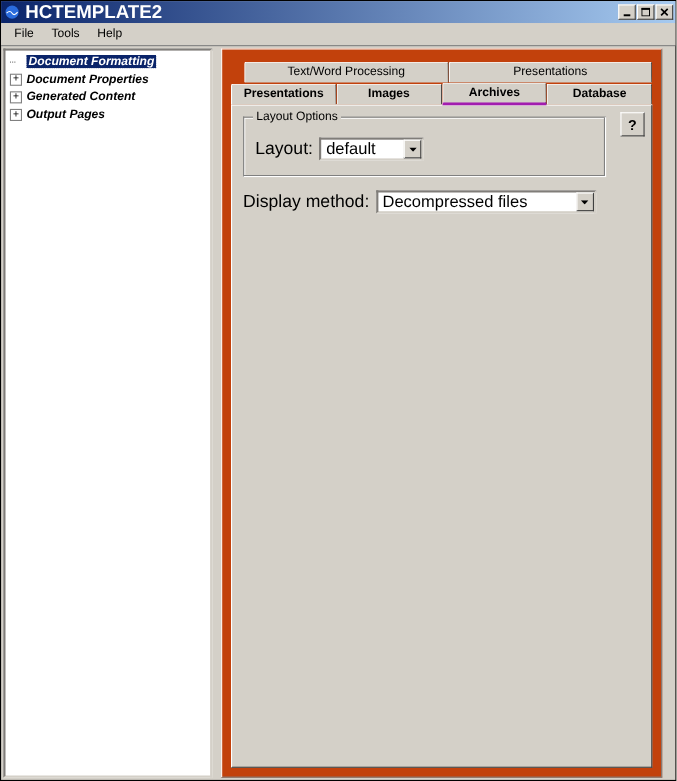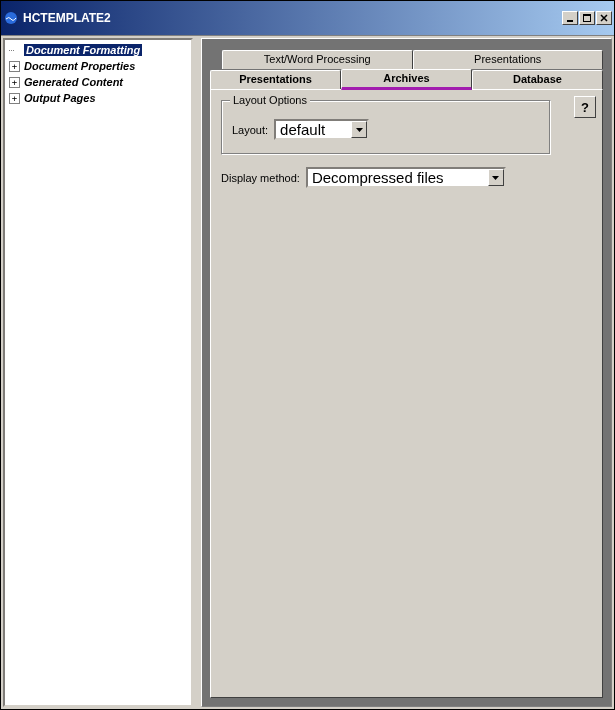--- a/index.html
+++ b/index.html
@@ -11,28 +11,28 @@
 }
 .window {
   width: 615px;
   height: 710px;
   border: 1px solid #000;
   background: #d4d0c8;
   display: flex;
   flex-direction: column;
 }
 .titlebar {
-  height: 34px;
+  height: 20px;
   background: linear-gradient(to right, #0a246a, #a6caf0);
   display: flex;
   align-items: center;
   padding: 0 2px;
   color: #fff;
   font-weight: bold;
-  font-size: 12px;
+  font-size: 17px;
 }
 .titlebar-icon {
   width: 16px; height: 16px;
   margin-right: 4px;
   display: inline-flex; align-items: center; justify-content: center;
 }
 .titlebar-title { flex: 1; }
 .titlebar-buttons { display: flex; gap: 0px; }
 .tb-btn {
   width: 16px; height: 14px;
@@ -102,25 +102,25 @@
   outline: 1px dotted #fff;
 }
 .divider {
   width: 6px;
   cursor: col-resize;
   background: #d4d0c8;
   margin: 2px 0;
 }
 .mainpanel {
   flex: 1;
-  margin: 2px 2px 2px 0;
+  margin: 2px 12px 2px 0;
   border: 1px solid #fff;
   border-right-color: #808080;
   border-bottom-color: #808080;
-  background: #737373;
+  background: #c2410c;
   display: flex;
   flex-direction: column;
   padding: 10px 8px 8px 8px;
   position: relative;
 }
 .tabs-container { position: relative; }
 .tabrow { display: flex; height: 20px; align-items: flex-end; }
 .tabrow.back { margin-left: 12px; }
 .tabrow.front { position: relative; z-index: 2; font-weight: bold; }
 .tab {
@@ -170,21 +170,21 @@
   background: #d4d0c8;
   padding: 0 3px;
   font-size: 11px;
 }
 .form-row {
   display: flex;
   align-items: center;
   gap: 6px;
   margin: 4px 0;
 }
-.form-label { font-size: 11px; color: #000; }
+.form-label { font-size: 16px; color: #000; }
 .combo {
   display: inline-flex;
   align-items: center;
   background: #fff;
   border: 2px inset #d4d0c8;
   height: 21px;
   position: relative;
 }
 .combo-text {
   padding: 0 4px;
@@ -239,20 +239,25 @@
           </svg>
       </div>
       <div class="tb-btn">
         <svg width="8" height="8">
             <path d="M1 1 L7 7 M7 1 L1 7" stroke="#000" stroke-width="1.5"></path>
           </svg>
       </div>
     </div>
   </div>
 
+  <div class="menubar">
+    <span class="menu-item">File</span>
+    <span class="menu-item">Tools</span>
+    <span class="menu-item">Help</span>
+  </div>
 
   <div class="content">
 
     <div class="sidebar">
       <div class="tree-item">
         <span class="tree-noplusminus">
           <svg width="11" height="11">
               <line x1="0" y1="5.5" x2="6" y2="5.5" stroke="#808080" stroke-dasharray="1,1"></line>
             </svg>
         </span>
@@ -276,20 +281,21 @@
 
     <div class="mainpanel">
 
       <div class="tabs-container">
         <div class="tabrow back">
           <div class="tab" style="flex:1"><span>Text/Word Processing</span></div>
           <div class="tab" style="flex:1"><span>Presentations</span></div>
         </div>
         <div class="tabrow front">
           <div class="tab" style="flex:1"><span>Presentations</span></div>
+          <div class="tab" style="flex:1"><span>Images</span></div>
           <div class="tab active" style="flex:1"><span>Archives</span></div>
           <div class="tab" style="flex:1"><span>Database</span></div>
         </div>
       </div>
 
       <div class="tabpage">
 
         <div class="help-btn">
             <span>?</span>
           </div>

